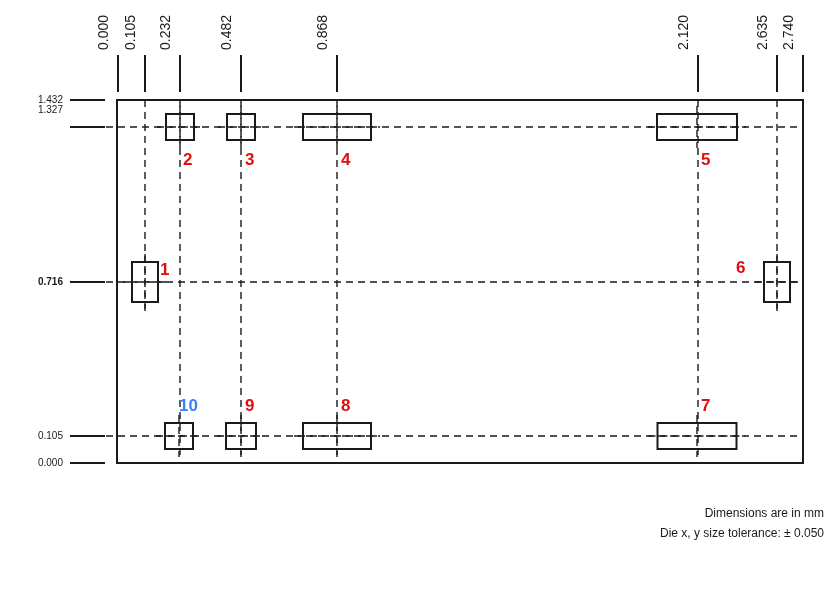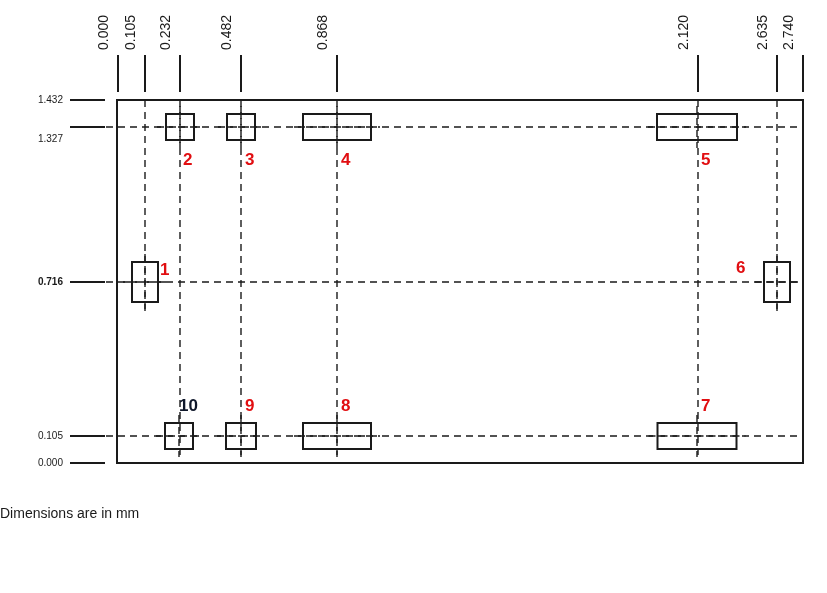--- a/index.html
+++ b/index.html
@@ -47,22 +47,22 @@
     font-size: 17px;
     font-weight: bold;
     line-height: 17px;
     white-space: nowrap;
   }
   #notes {
     position: absolute;
     left: 0;
     top: 503px;
     width: 824px;
-    text-align: left;
-    font-size: 14px;
+    text-align: right;
+    font-size: 12px;
     line-height: 20px;
     color: #1a1a1a;
   }
 </style>
 </head>
 <body>
 
 <div id="stage">
   <svg id="diagram-svg" width="827" height="593" viewBox="0 0 827 593">
       <rect x="117" y="100" width="686" height="363" fill="none" stroke="#1a1a1a" stroke-width="2"></rect>
@@ -122,31 +122,32 @@
   <div id="overlay">
       <div class="x-axis-label" style="left: 111px; top: 35px;">0.000</div>
       <div class="x-axis-label" style="left: 138px; top: 35px;">0.105</div>
       <div class="x-axis-label" style="left: 173px; top: 35px;">0.232</div>
       <div class="x-axis-label" style="left: 234px; top: 35px;">0.482</div>
       <div class="x-axis-label" style="left: 330px; top: 35px;">0.868</div>
       <div class="x-axis-label" style="left: 691px; top: 35px;">2.120</div>
       <div class="x-axis-label" style="left: 770px; top: 35px;">2.635</div>
       <div class="x-axis-label" style="left: 796px; top: 35px;">2.740</div>
       <div class="y-axis-label" style="left: 10px; top: 92px;">1.432</div>
-      <div class="y-axis-label" style="left: 10px; top: 131px;">1.327</div>
+      <div class="y-axis-label" style="left: 10px; top: 102px;">1.327</div>
       <div class="y-axis-label" style="left: 10px; top: 274px; font-weight: bold;">0.716</div>
       <div class="y-axis-label" style="left: 10px; top: 428px;">0.105</div>
       <div class="y-axis-label" style="left: 10px; top: 455px;">0.000</div>
       <div class="pad-number" style="left: 160px; top: 261px; color: rgb(225, 14, 17);">1</div>
       <div class="pad-number" style="left: 183px; top: 151px; color: rgb(225, 14, 17);">2</div>
       <div class="pad-number" style="left: 245px; top: 151px; color: rgb(225, 14, 17);">3</div>
       <div class="pad-number" style="left: 341px; top: 151px; color: rgb(225, 14, 17);">4</div>
       <div class="pad-number" style="left: 701px; top: 151px; color: rgb(225, 14, 17);">5</div>
       <div class="pad-number" style="left: 736px; top: 259px; color: rgb(225, 14, 17);">6</div>
       <div class="pad-number" style="left: 701px; top: 397px; color: rgb(225, 14, 17);">7</div>
       <div class="pad-number" style="left: 341px; top: 397px; color: rgb(225, 14, 17);">8</div>
       <div class="pad-number" style="left: 245px; top: 397px; color: rgb(225, 14, 17);">9</div>
-      <div class="pad-number" style="left: 179px; top: 397px; color: #0f172a;">10</div>
+      <div class="pad-number" style="left: 179px; top: 397px; color: #3b82f6;">10</div>
     </div>
   <div id="notes">
     <div>Dimensions are in mm</div>
+    <div>Die x, y size tolerance: ± 0.050</div>
   </div>
 </div>
 
 </body></html>

